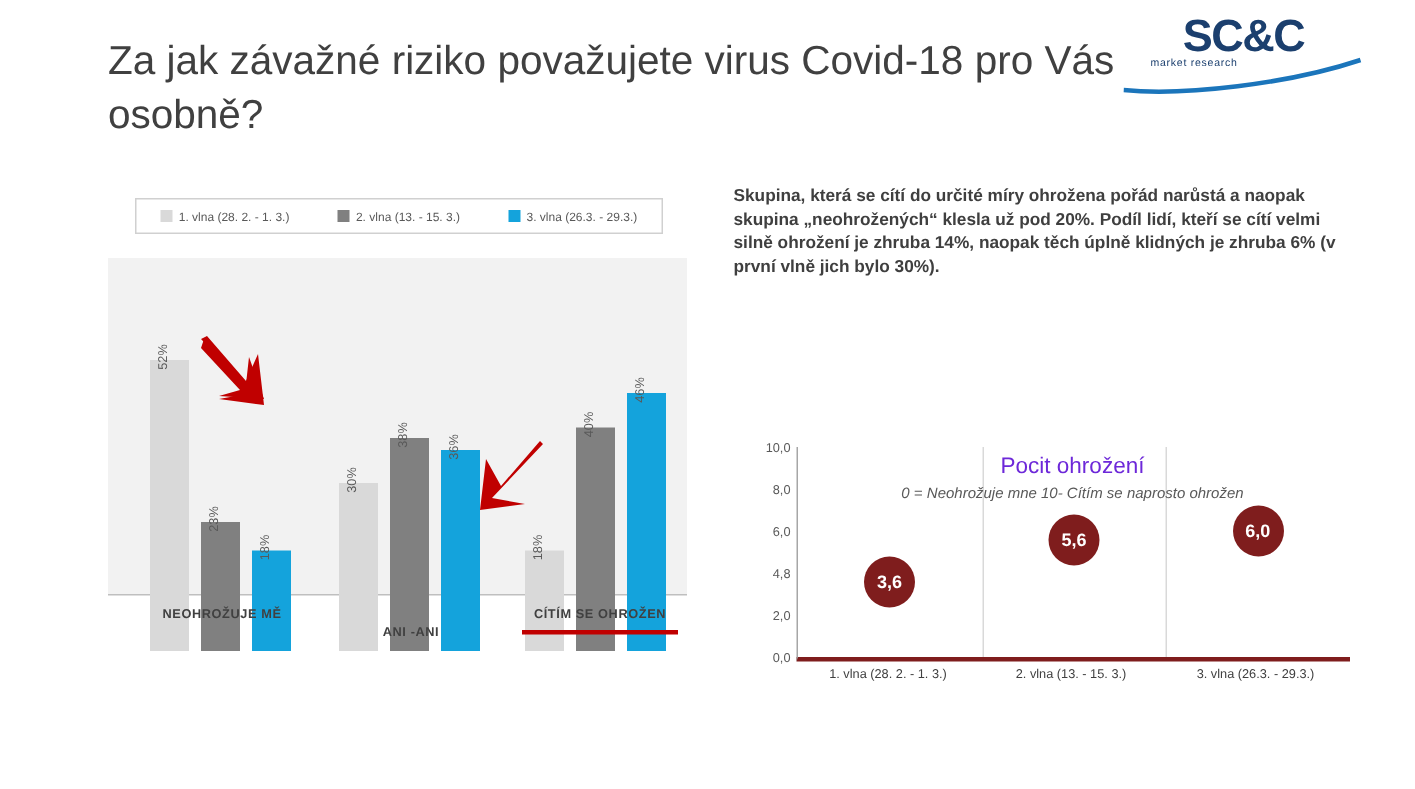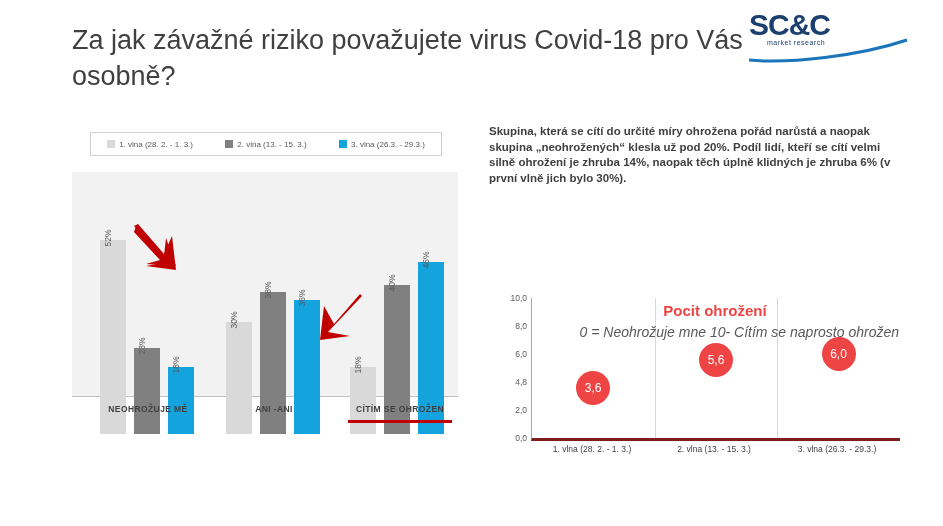--- a/index.html
+++ b/index.html
@@ -24,21 +24,21 @@
     position:absolute;
     right:34px; top:8px;
     width:160px; height:58px;
   }
   #logo .logo-text{
     font-family:"Liberation Sans", sans-serif;
     font-weight:bold;
     font-size:30px;
     color:#1b3f6e;
     letter-spacing:-1px;
-    text-align:left;
+    text-align:center;
   }
   #logo .logo-sub{
     font-size:7px;
     color:#1b3f6e;
     text-align:left;
     margin-left:18px;
     margin-top:-3px;
     letter-spacing:.5px;
   }
   #logo .logo-swoosh{
@@ -153,42 +153,42 @@
     white-space:nowrap;
   }
   .vline{
     position:absolute;
     top:0;bottom:0;width:1px;background:#d9d9d9;
   }
   .bubble{
     position:absolute;
     width:34px;height:34px;
     border-radius:50%;
-    background:#ef4444;
+    background:#7f1d1d;
     color:#fff;
     font-size:12px;
-    font-weight:normal;
+    font-weight:bold;
     display:flex;align-items:center;justify-content:center;
     transform:translate(-50%,-50%);
   }
   #bubble-title{
     position:absolute;
     left:42px; top:12px;
     width:368px;
     text-align:center;
     font-size:15px;
-    font-weight:bold;
-    color:#ef4444;
+    font-weight:normal;
+    color:#6d28d9;
   }
   #bubble-sub{
     position:absolute;
     left:42px; top:34px;
     width:368px;
-    text-align:right;
-    font-size:14px;
+    text-align:center;
+    font-size:10px;
     font-style:italic;
     color:#595959;
   }
   .xtick{
     position:absolute;
     top:154px;
     font-size:8.5px;
     color:#404040;
     text-align:center;
     white-space:nowrap;
@@ -243,21 +243,21 @@
     <div class="bar" style="left:6px;background:#d9d9d9;height:112px;">
       <span class="bar-label">30%</span>
     </div>
     <div class="bar" style="left:40px;background:#808080;height:142px;">
       <span class="bar-label">38%</span>
     </div>
     <div class="bar" style="left:74px;background:#14a3dc;height:134px;">
       <span class="bar-label">36%</span>
     </div>
   </div>
-  <div class="cat-label" style="left:148px;width:108px;">ANI -ANI</div>
+  <div class="cat-label" style="left:148px;width:108px;margin-top:12px;">ANI -ANI</div>
 
   <div class="bar-group" style="left:272px;width:108px;">
     <div class="bar" style="left:6px;background:#d9d9d9;height:67px;">
       <span class="bar-label">18%</span>
     </div>
     <div class="bar" style="left:40px;background:#808080;height:149px;">
       <span class="bar-label">40%</span>
     </div>
     <div class="bar" style="left:74px;background:#14a3dc;height:172px;">
       <span class="bar-label">46%</span>

